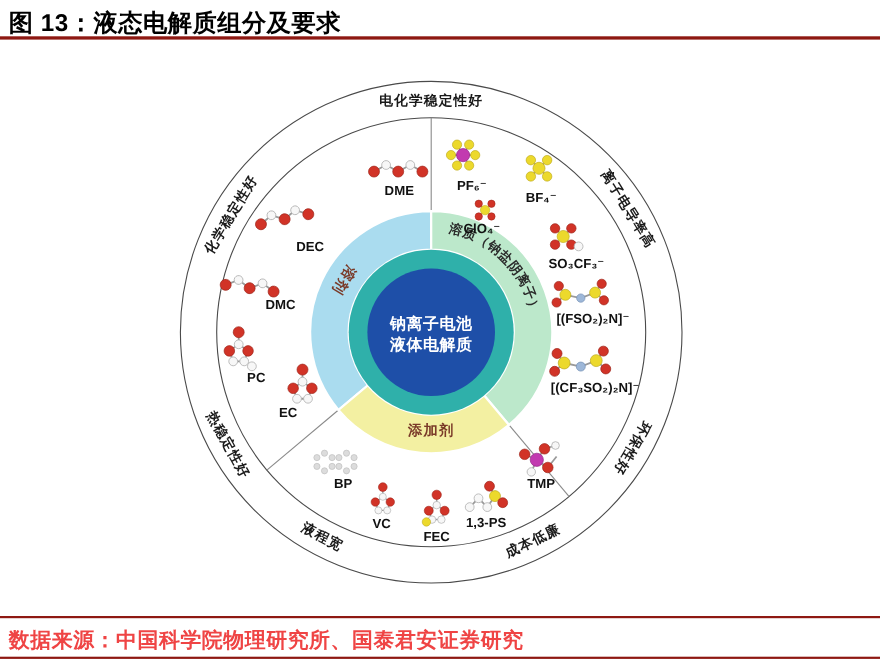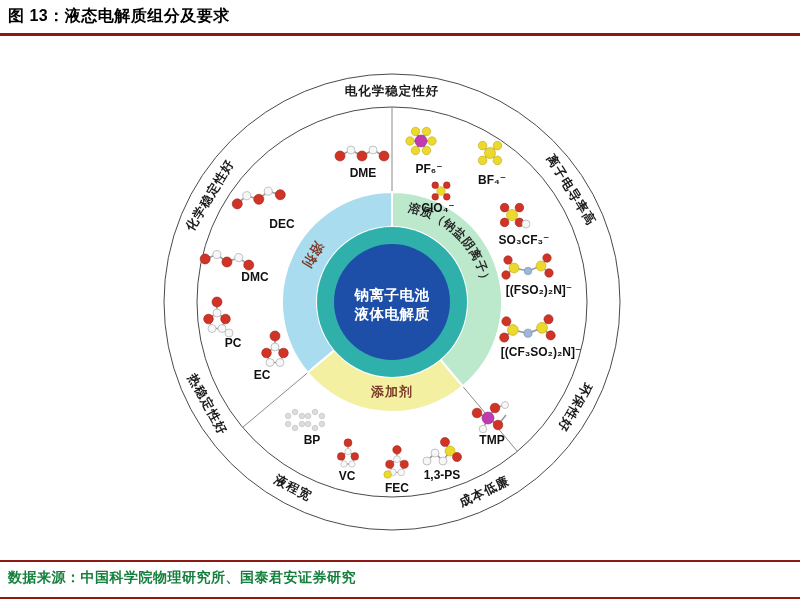--- a/index.html
+++ b/index.html
@@ -1,29 +1,29 @@
 <!DOCTYPE html>
 <html><head>
 <meta charset="utf-8">
 <style>
   html,body{margin:0;padding:0;background:#fff;}
   .page{
     position:relative;width:800px;height:605px;background:#ffffff;overflow:hidden;
     font-family:"Liberation Sans","DejaVu Sans",sans-serif;
   }
   .fig-title{
-    position:absolute;left:8px;top:6px;font-size:16px;font-weight:bold;color:#000;
+    position:absolute;left:8px;top:6px;font-size:22px;font-weight:bold;color:#000;
     letter-spacing:0.5px;
     text-align:center;
   }
   .title-rule{position:absolute;left:0;top:33px;width:800px;height:3px;background:#8e1812;}
   .src-rule-top{position:absolute;left:0;top:560px;width:800px;height:2px;background:#8e1812;}
   .src-rule-bottom{position:absolute;left:0;top:597px;width:800px;height:2px;background:#8e1812;}
   .fig-source{
-    position:absolute;left:8px;top:569px;font-size:14px;font-weight:bold;color:#15803d;
+    position:absolute;left:8px;top:569px;font-size:19px;font-weight:bold;color:#ef4444;
     letter-spacing:0.5px;
     font-family:Liberation Serif, serif;
   }
   svg{position:absolute;left:0;top:0;}
   text{font-family:"Liberation Sans","DejaVu Sans",sans-serif;}
   .outer-label{font-size:12.5px;font-weight:600;fill:#1a1a1a;letter-spacing:1px;}
   .ring-label{font-size:13px;font-weight:bold;fill:#7a3a28;letter-spacing:1px;}
   .solute-ring-label{font-size:12px;font-weight:600;fill:#2a2a2a;letter-spacing:0.5px;}
   .center-label{font-size:14.5px;font-weight:bold;fill:#ffffff;letter-spacing:0.5px;}
   .mol-label{font-size:12px;font-weight:600;fill:#111;}

